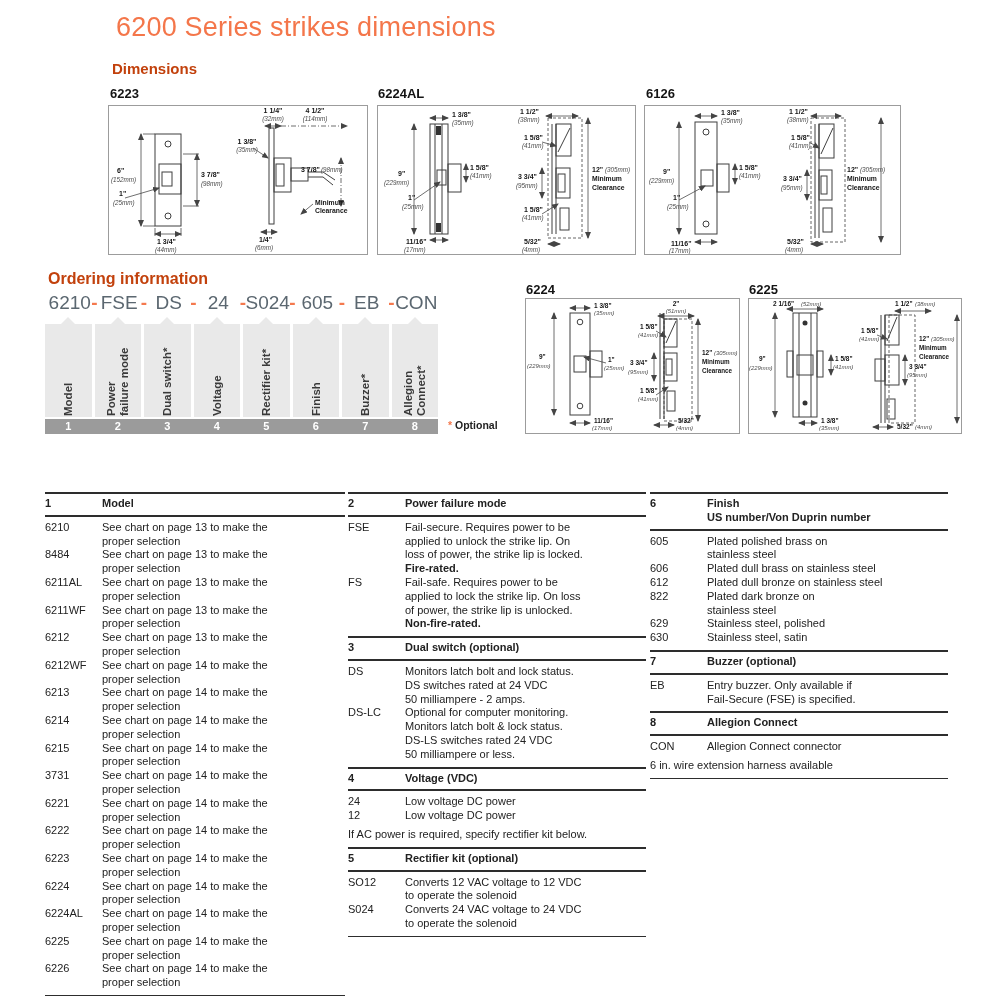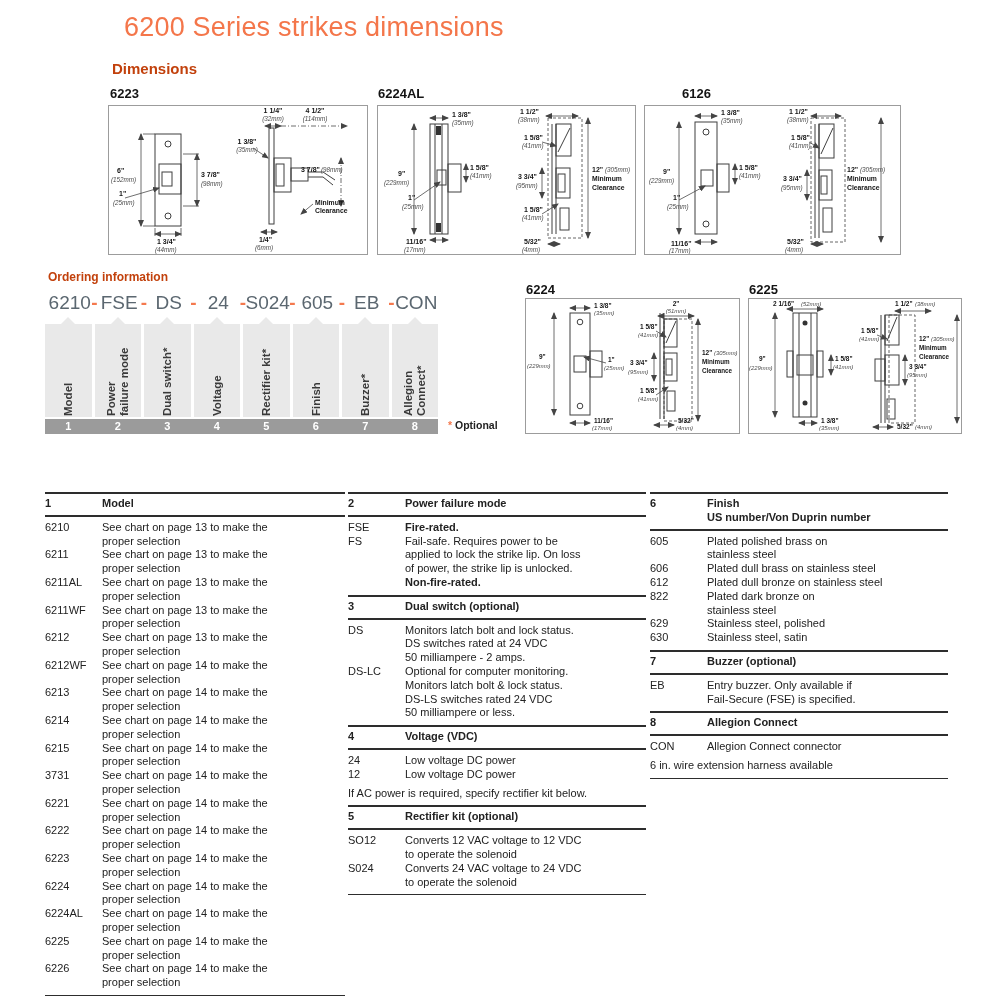--- a/index.html
+++ b/index.html
@@ -2,21 +2,21 @@
 <html><head>
 <meta charset="utf-8">
 <style>
   html,body{margin:0;padding:0;background:#fff;}
   .page{position:relative;width:1000px;height:1000px;background:#fff;overflow:hidden;
         font-family:"Liberation Sans",sans-serif;color:#222;}
   .abs{position:absolute;}
   .h-title{font-size:27px;font-weight:400;color:#F4764A;letter-spacing:.2px;}
   .h-orange{color:#c2410c;font-weight:700;}
   .h-dim{font-size:15px;}
-  .h-ord{font-size:12px;}
+  .h-ord{font-size:16px;}
   .diag-title{font-size:13px;font-weight:800;color:#141414;}
   .diag-box{border:1px solid #9c9c9c;background:#fff;}
   svg text{font-family:"Liberation Sans",sans-serif;}
   .din{font-size:7px;font-weight:700;fill:#141414;}
   .dmm{font-size:6.3px;font-style:italic;fill:#4a4a4a;}
   .dmin{font-size:6.8px;font-weight:700;fill:#141414;}
   .sm .din{font-size:6.5px;}
   .sm .dmm{font-size:5.9px;}
   .sm .dmin{font-size:6.3px;}
   .dshape{stroke:#3f3f3f;stroke-width:1;fill:none;}
@@ -68,21 +68,21 @@
     <defs>
       <marker id="mA" markerWidth="7" markerHeight="6" refX="6" refY="3" orient="auto" markerUnits="userSpaceOnUse">
         <path d="M0,0L7,3L0,6z" fill="#444"></path>
       </marker>
       <marker id="mB" markerWidth="7" markerHeight="6" refX="1" refY="3" orient="auto" markerUnits="userSpaceOnUse">
         <path d="M7,0L0,3L7,6z" fill="#444"></path>
       </marker>
     </defs>
   </svg>
 
-  <div class="abs h-title" style="left:124px;top:12px">6200 Series strikes dimensions</div>
+  <div class="abs h-title" style="left:116px;top:12px">6200 Series strikes dimensions</div>
   <div class="abs h-orange h-dim" style="left:112px;top:60px">Dimensions</div>
 
   <div class="abs diag-title" style="left:110px;top:86px">6223</div>
   <div class="abs diag-box" style="left:108px;top:105px;width:258px;height:148px">
     <svg width="258" height="148">
       <g>
         <rect class="dshape" x="46" y="28" width="26" height="92"></rect>
         <circle class="dshape" cx="59" cy="38" r="3"></circle>
         <circle class="dshape" cx="59" cy="110" r="3"></circle>
         <rect class="dshape" x="50" y="58" width="22" height="30"></rect>
@@ -189,21 +189,21 @@
         <text class="din" x="146" y="106">1 5/8"</text>
         <text class="dmm" x="144" y="114">(41mm)</text>
         <line class="dline" x1="164" y1="108" x2="180" y2="98" marker-end="url(#mA)"></line>
         <line class="dline" x1="170" y1="138" x2="182" y2="138" marker-start="url(#mB)" marker-end="url(#mA)"></line>
         <text class="din" x="146" y="138">5/32"</text>
         <text class="dmm" x="144" y="146">(4mm)</text>
       </g>
     </svg>
   </div>
 
-  <div class="abs diag-title" style="left:682px;top:86px">6126</div>
+  <div class="abs diag-title" style="left:646px;top:86px">6126</div>
   <div class="abs diag-box" style="left:644px;top:105px;width:255px;height:148px">
     <svg width="255" height="148">
       <g>
         <rect class="dshape" x="50" y="16" width="22" height="112"></rect>
         <circle class="dshape" cx="61" cy="26" r="3"></circle>
         <circle class="dshape" cx="61" cy="118" r="3"></circle>
         <rect class="dshape" x="72" y="58" width="12" height="28"></rect>
         <rect class="dshape" x="56" y="64" width="12" height="16"></rect>
         <line class="dline" x1="50" y1="10" x2="72" y2="10" marker-start="url(#mB)" marker-end="url(#mA)"></line>
         <text class="din" x="76" y="9">1 3/8"</text>
@@ -427,21 +427,21 @@
             <div>Model</div>
           </span>
         </div>
         <div class="rows">
           <div class="trow">
             <span class="term">6210</span>
             <span class="desc"><span>See chart on page 13 to make the
 proper selection</span></span>
           </div>
           <div class="trow">
-            <span class="term">6211</span>
+            <span class="term">8484</span>
             <span class="desc"><span>See chart on page 13 to make the
 proper selection</span></span>
           </div>
           <div class="trow">
             <span class="term">6211AL</span>
             <span class="desc"><span>See chart on page 13 to make the
 proper selection</span></span>
           </div>
           <div class="trow">
             <span class="term">6211WF</span>
@@ -520,21 +520,23 @@
       <div class="sec">
         <div class="sec-h">
           <span class="num">2</span>
           <span>
             <div>Power failure mode</div>
           </span>
         </div>
         <div class="rows">
           <div class="trow">
             <span class="term">FSE</span>
-            <span class="desc"><strong>Fire-rated.</strong></span>
+            <span class="desc"><span>Fail-secure. Requires power to be
+applied to unlock the strike lip. On
+loss of power, the strike lip is locked.</span><strong>Fire-rated.</strong></span>
           </div>
           <div class="trow">
             <span class="term">FS</span>
             <span class="desc"><span>Fail-safe. Requires power to be
 applied to lock the strike lip. On loss
 of power, the strike lip is unlocked.</span><strong>Non-fire-rated.</strong></span>
           </div>
         </div>
       </div>
       <div class="sec">

